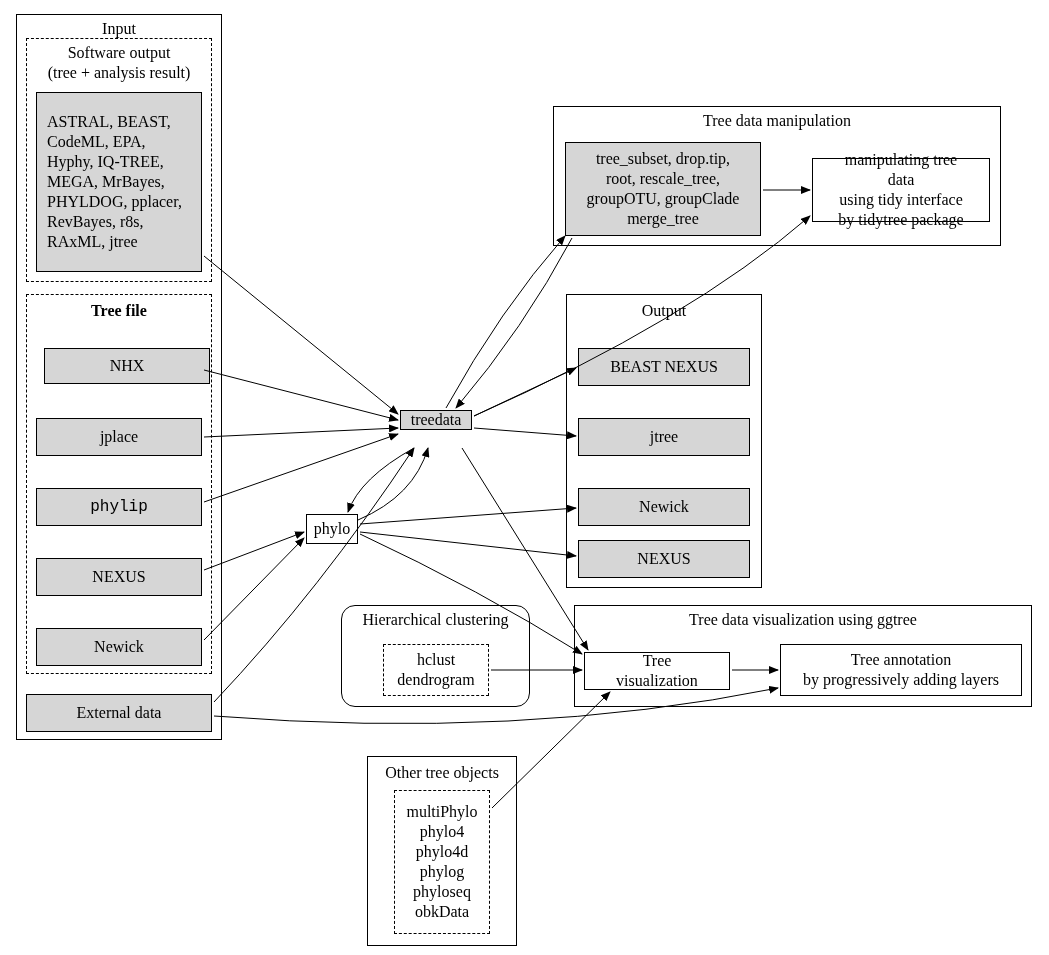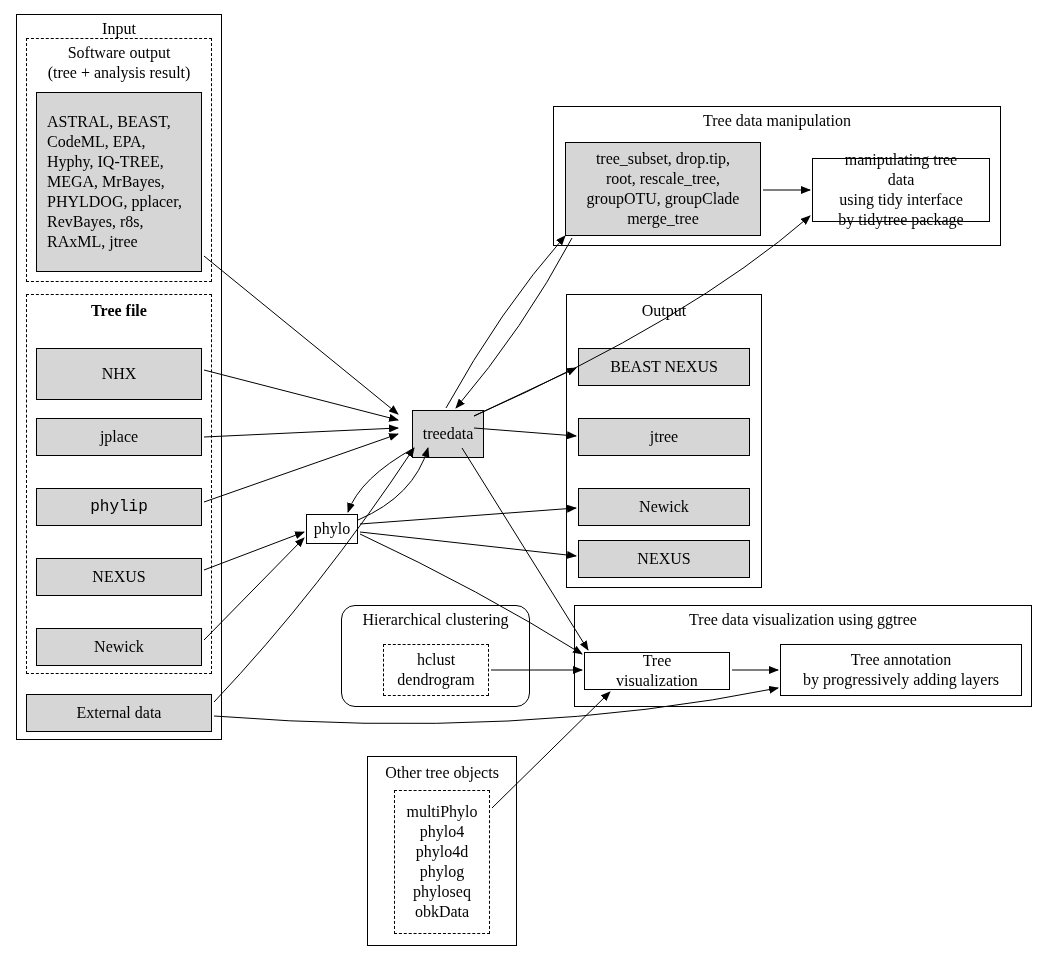--- a/index.html
+++ b/index.html
@@ -70,29 +70,29 @@
 Hyphy, IQ-TREE,
 MEGA, MrBayes,
 PHYLDOG, pplacer,
 RevBayes, r8s,
 RAxML, jtree</div>
 
   <div class="box dashed" style="left:26px; top:294px; width:186px; height:380px; padding:0; justify-content:flex-start;font-weight:bold;">
     <div class="panel-title" style="position:relative; margin-top:6px;">Tree file</div>
   </div>
 
-  <div class="box grey" style="left:36px; top:348px; width:166px; height:52px;">NHX</div>
+  <div class="box grey" style="left:44px; top:348px; width:166px; height:36px;">NHX</div>
   <div class="box grey" style="left:36px; top:418px; width:166px; height:38px;">jplace</div>
   <div class="box grey" style="left:36px; top:488px; width:166px; height:38px;font-family:Liberation Mono, monospace;">phylip</div>
   <div class="box grey" style="left:36px; top:558px; width:166px; height:38px;">NEXUS</div>
   <div class="box grey" style="left:36px; top:628px; width:166px; height:38px;">Newick</div>
 
   <div class="box grey" style="left:26px; top:694px; width:186px; height:38px;">External data</div>
 
-  <div class="box grey" style="left:412px; top:410px; width:72px; height:48px;">treedata</div>
+  <div class="box grey" style="left:400px; top:410px; width:72px; height:20px;">treedata</div>
 
   <div class="box" style="left:306px; top:514px; width:52px; height:30px;">phylo</div>
 
   <div class="box" style="left:553px; top:106px; width:448px; height:140px; padding:0; justify-content:flex-start;">
     <div class="panel-title" style="position:relative; margin-top:4px;">Tree data manipulation</div>
   </div>
 
   <div class="box ws-pre-line" style="left:812px; top:158px; width:178px; height:64px;">manipulating tree data
 using tidy interface
 by tidytree package</div>

